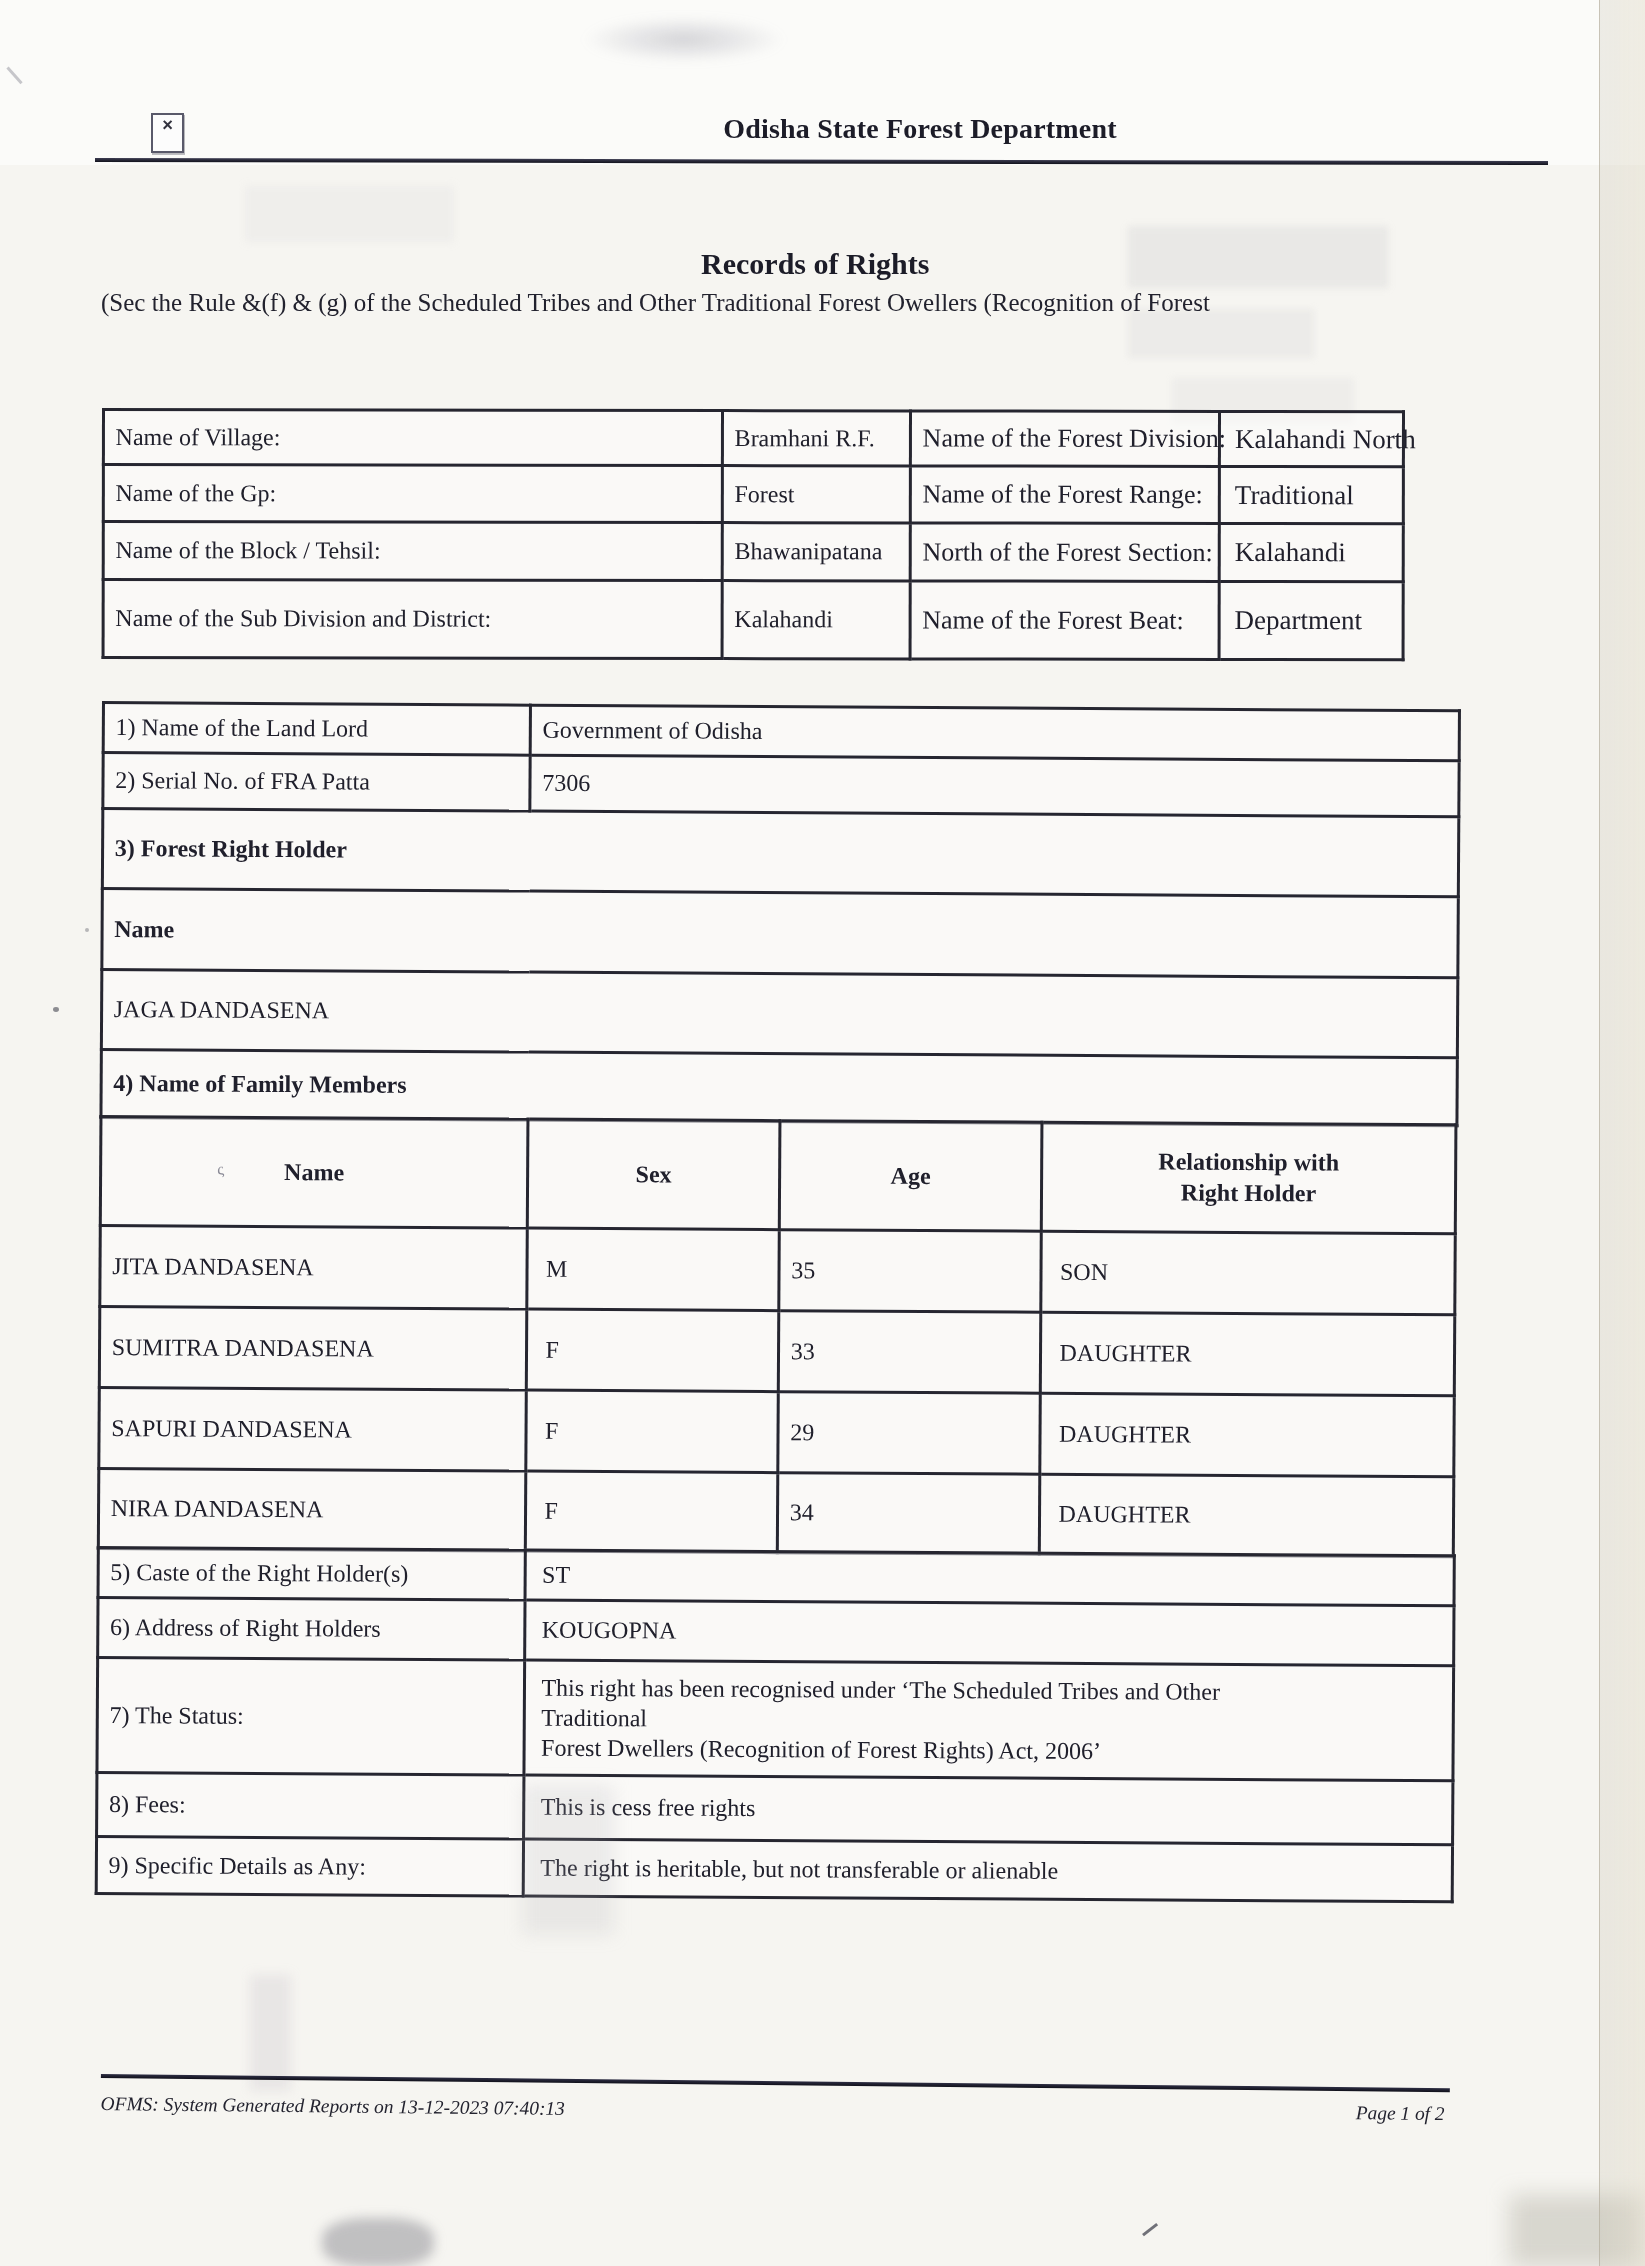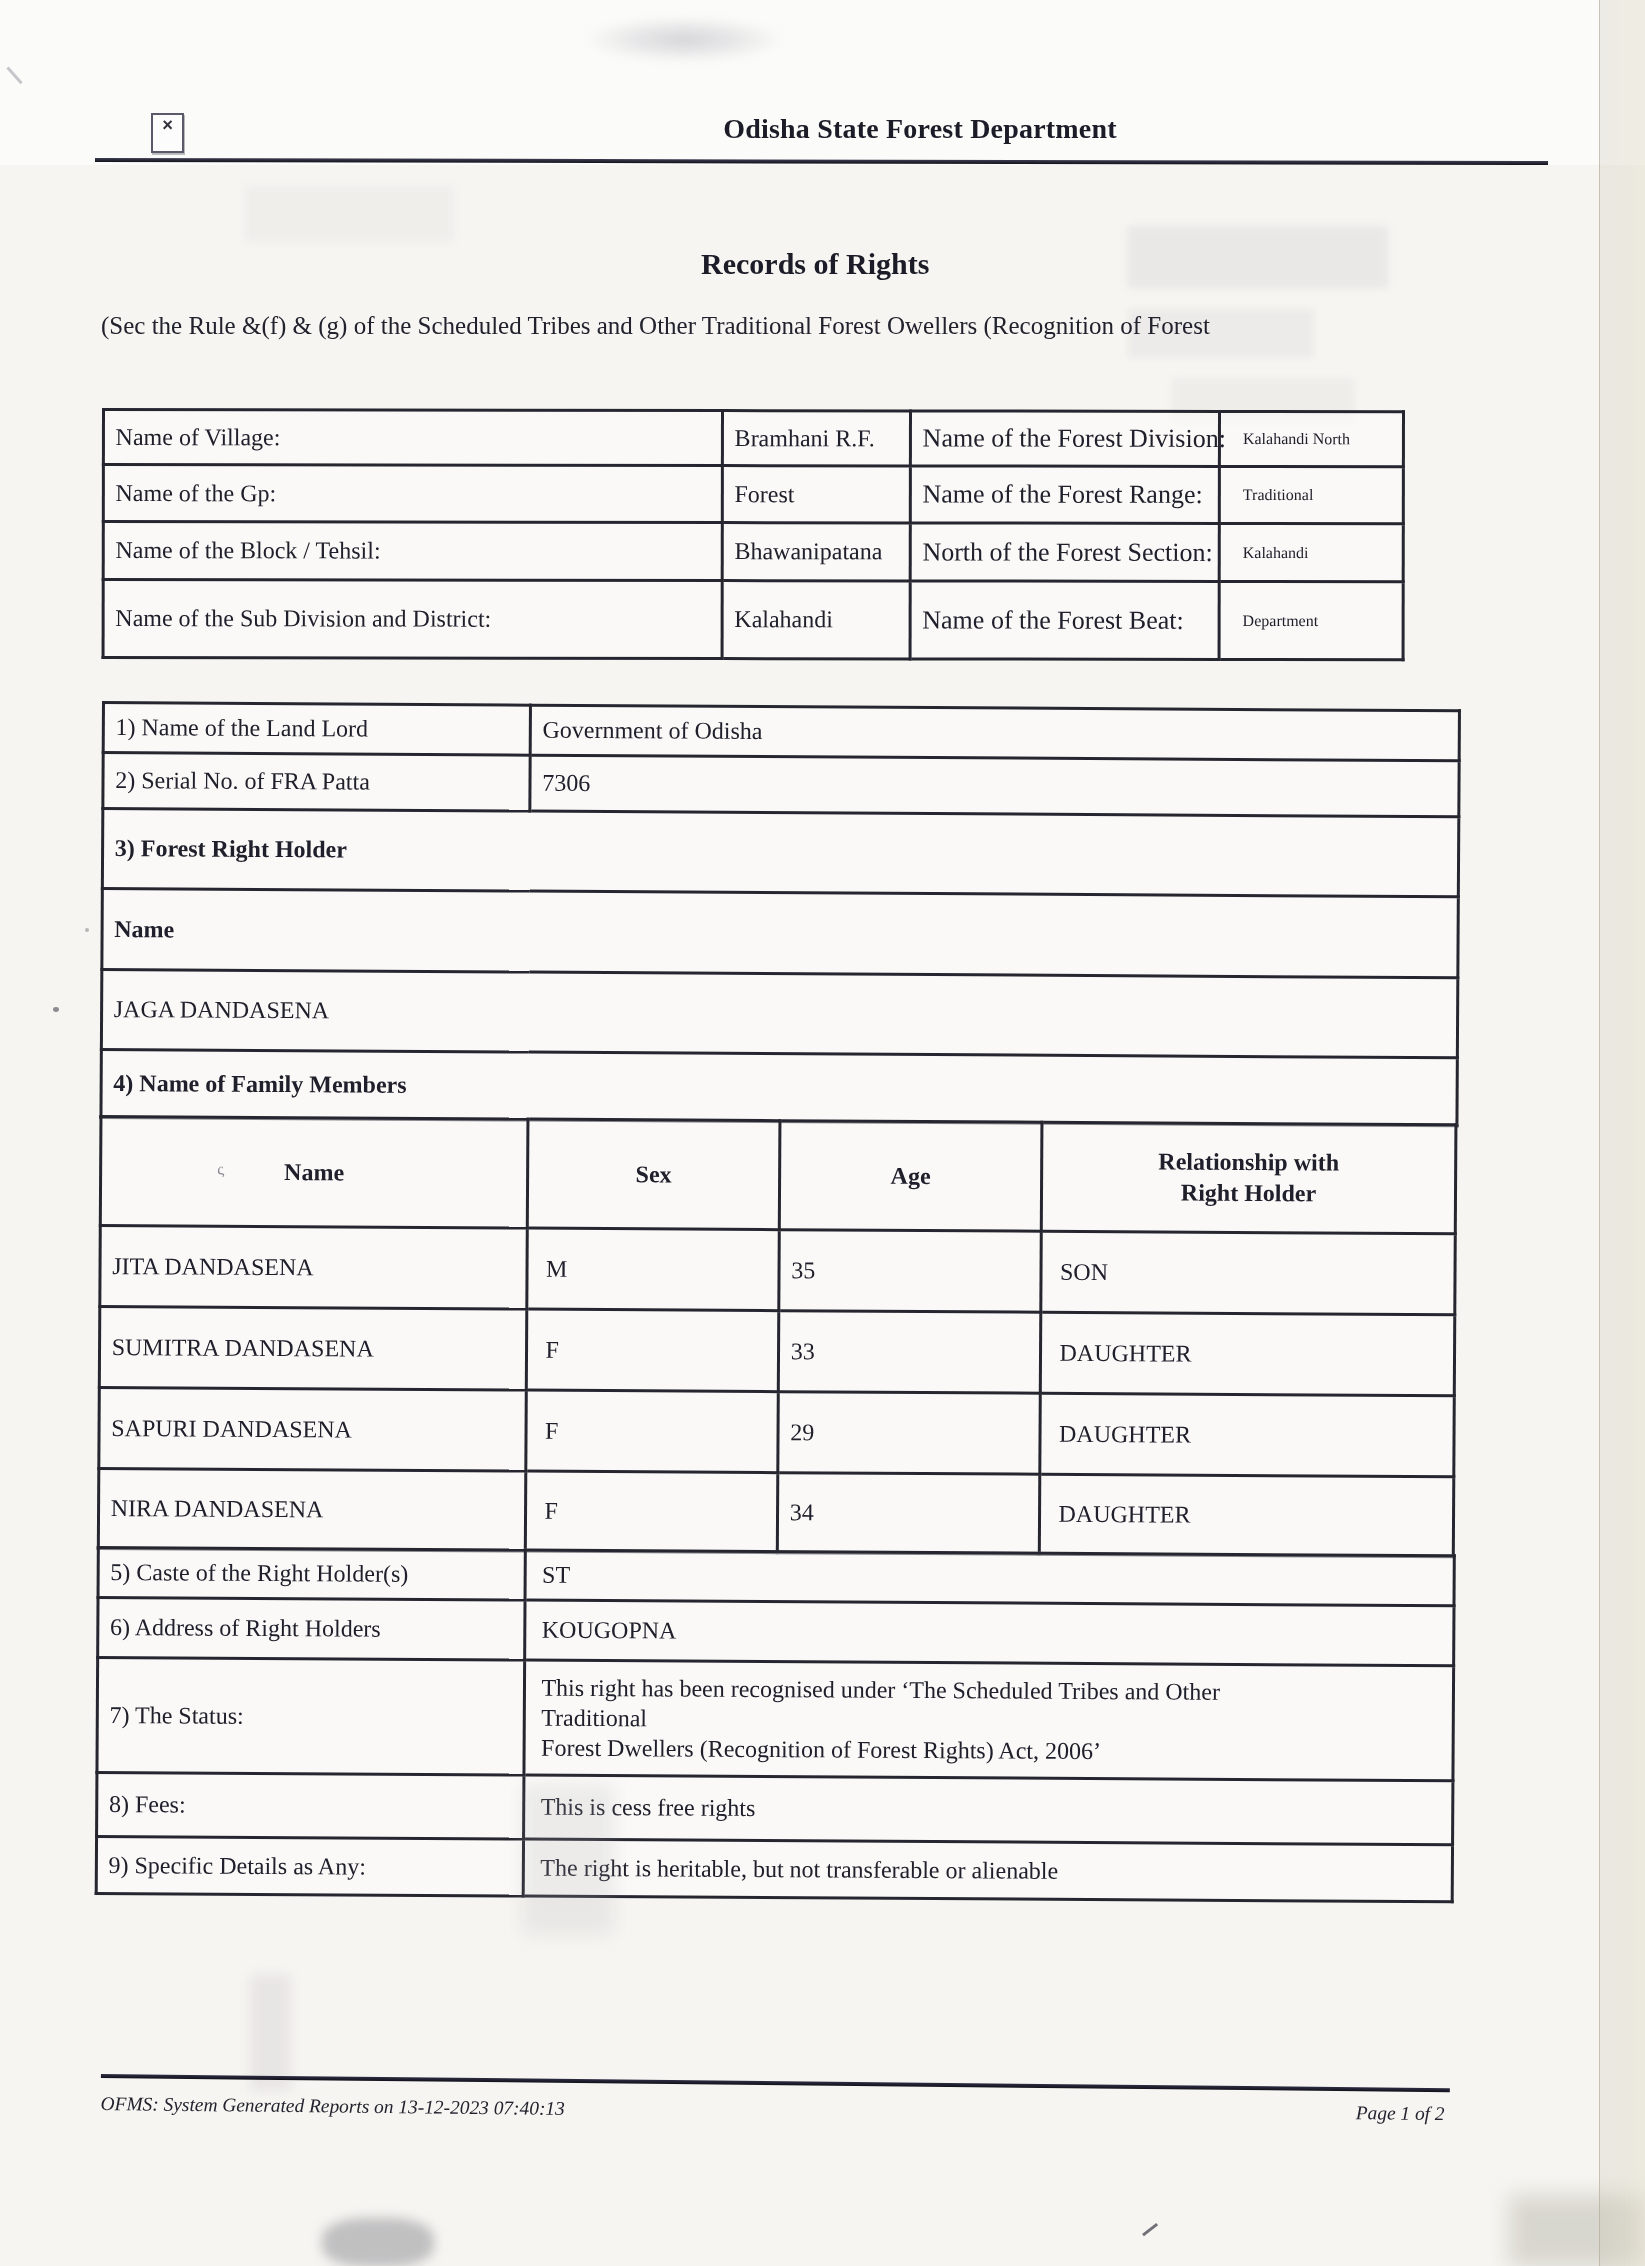--- a/index.html
+++ b/index.html
@@ -49,38 +49,38 @@
     position:absolute;left:95px;top:158px;width:1453px;height:3.9px;z-index:4;
     background:linear-gradient(to bottom,#3d3d52,#12121c);
     transform:rotate(0.12deg);transform-origin:left center;
   }
   .doc-title{
     position:absolute;left:0;top:247px;width:1646px;z-index:4;
     text-align:center;transform:translateX(-7.8px);
     font-size:30px;font-weight:bold;color:#1c1c28;
   }
   .subtitle{
-    position:absolute;left:101px;top:308px;width:1359px;z-index:4;
+    position:absolute;left:101px;top:285px;width:1359px;z-index:4;
     font-size:25px;line-height:35px;color:#22222e;
   }
   .subtitle span{display:block;}
 
   
   table{border-collapse:collapse;table-layout:fixed;background:rgba(255,255,255,.45);z-index:2;position:relative;}
   td{border:3.9px solid #262630;font-size:24px;color:#20202c;vertical-align:middle;padding:0 5.8px 0 10.7px;}
   .preline{white-space:pre-line;}
   .bold{font-weight:bold;}
 
   #village-table{
     position:absolute;left:102px;top:408px;width:1300px;
     transform:rotate(0.1deg);transform-origin:top left;
   }
   #village-table td{white-space:nowrap;}
   #village-table td.c3{font-size:26px;font-family:Liberation Serif, serif;}
-  #village-table td.c4{font-size:16px;padding-left:22px;}
+  #village-table td.c4{font-size:27px;padding-left:14px;}
 
   #record-block{
     position:absolute;left:102px;top:701px;width:1356px;
     transform:rotate(0.35deg);transform-origin:top left;
   }
   #record-block table{width:1356px;}
   .family-table{margin-top:-3.9px;}
   .details-table{margin-top:-3.9px;}
   .family-table td.hdr{font-weight:bold;text-align:center;padding:0;}
   .rel-hdr{white-space:pre-line;line-height:31px;}

